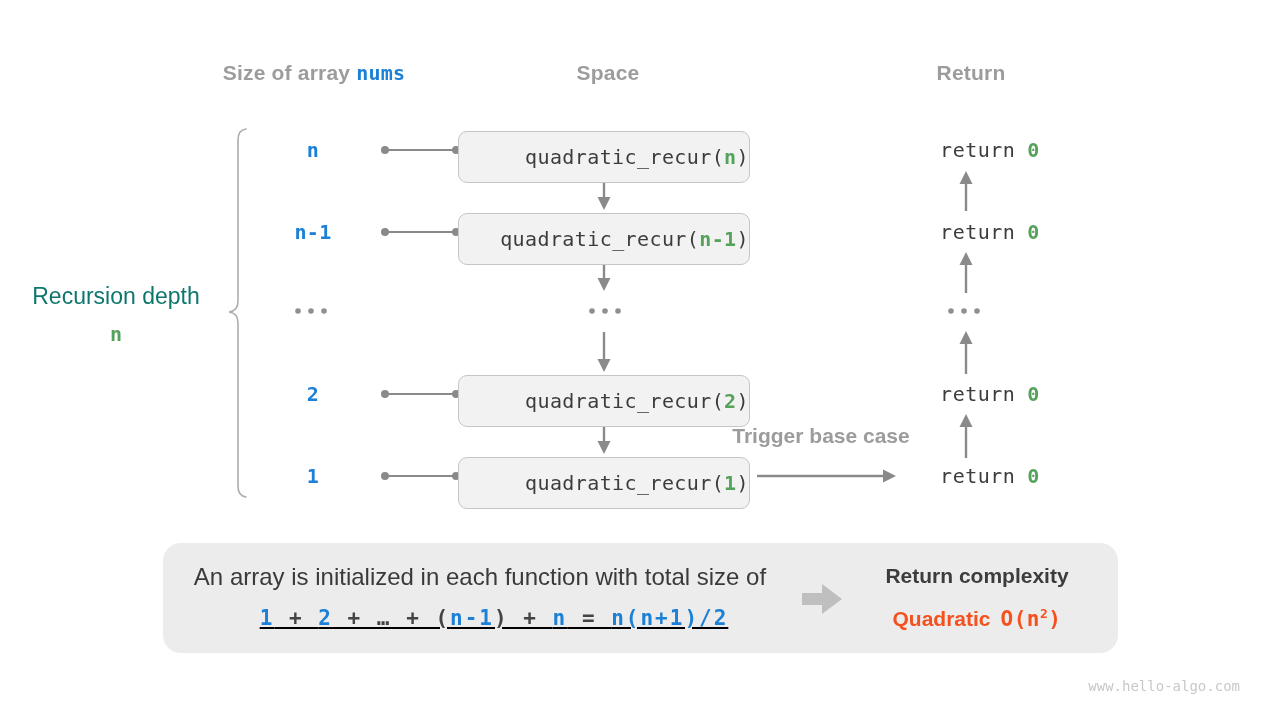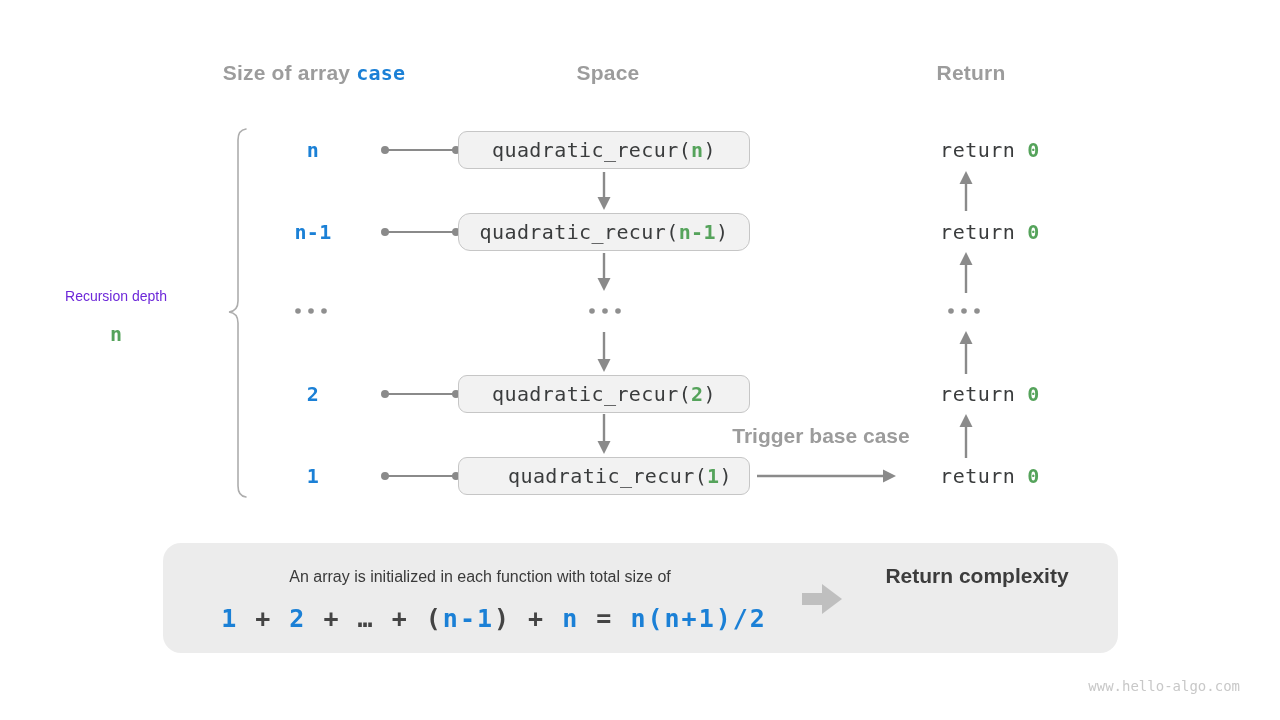--- a/index.html
+++ b/index.html
@@ -10,40 +10,40 @@
   }
   html,body{margin:0;padding:0;background:#fff;}
   .canvas{
     position:relative;width:1280px;height:720px;background:#ffffff;
     font-family:"Liberation Sans",sans-serif;overflow:hidden;
   }
   svg.overlay{position:absolute;left:0;top:0;width:1280px;height:720px;pointer-events:none;}
   .center{position:absolute;transform:translate(-50%,-50%);white-space:nowrap;}
   .hdr{font-size:21px;font-weight:700;color:var(--c-gray-heading);letter-spacing:.2px;}
   .hdr .code-blue{font-family:"DejaVu Sans Mono",monospace;color:var(--c-blue);font-size:20px;font-weight:700;}
-  .recursion-label{font-size:14px;color:#6d28d9;}
+  .recursion-label{font-size:23px;color:#0f766e;}
   .recursion-n{font-family:"DejaVu Sans Mono",monospace;font-size:20px;font-weight:700;color:var(--c-green);}
   .size-label{font-family:"DejaVu Sans Mono",monospace;font-size:20px;font-weight:700;color:var(--c-blue);letter-spacing:.3px;}
   .call-box{
-    position:absolute;left:458px;width:292px;height:38px;box-sizing:border-box;
+    position:absolute;left:458px;width:292px;height:52px;box-sizing:border-box;
     background:var(--c-box-bg);border:1px solid var(--c-box-border);border-radius:9px;
-    display:flex;align-items:center;justify-content:center;
+    display:flex;align-items:center;justify-content:flex-end;
   }
   .call-code{font-family:"DejaVu Sans Mono",monospace;font-size:20px;color:var(--c-code);letter-spacing:.4px;white-space:pre;}
   .call-code .param{color:var(--c-green);font-weight:700;}
   .ret{font-family:"DejaVu Sans Mono",monospace;font-size:20px;color:var(--c-code);letter-spacing:.5px;margin-left:24px;}
   .ret .kw{margin-right:12px;}
   .ret .val{color:var(--c-green);font-weight:700;}
   .trigger{font-size:21px;font-weight:700;color:var(--c-gray-heading);}
   .panel{
     position:absolute;left:163px;top:543px;width:955px;height:110px;
     background:var(--c-panel-bg);border-radius:18px;
   }
-  .summary-line{font-size:16px;color:var(--c-dark);text-align:right;}
-  .formula{font-family:"DejaVu Sans Mono",monospace;font-size:25px;font-weight:700;letter-spacing:2px;white-space:pre;}
+  .summary-line{font-size:24px;color:var(--c-dark);text-align:right;}
+  .formula{font-family:"DejaVu Sans Mono",monospace;font-size:21px;font-weight:700;letter-spacing:2px;white-space:pre;text-decoration:underline;}
   .formula .fb{color:var(--c-blue);}
   .formula .fd{color:#444444;}
   .space-title{font-size:21px;font-weight:700;color:#3c3c3c;}
   .space-value{font-size:21px;font-weight:700;color:var(--c-orange);}
   .space-value .omono{font-family:"DejaVu Sans Mono",monospace;letter-spacing:.5px;}
   .space-value sup{font-size:62%;}
   .space-value .word{margin-right:10px;}
   .big-arrow-shaft{position:absolute;left:802px;top:593px;width:22px;height:12px;background:var(--c-big-arrow);}
   .big-arrow-head{position:absolute;left:822px;top:584px;width:0;height:0;
     border-left:20px solid var(--c-big-arrow);border-top:15px solid transparent;border-bottom:15px solid transparent;}
@@ -112,36 +112,36 @@
           <circle cx="618" cy="311" r="2.8"></circle>
         </g>
       <g>
           <circle cx="951" cy="311" r="2.8"></circle>
           <circle cx="964" cy="311" r="2.8"></circle>
           <circle cx="977" cy="311" r="2.8"></circle>
         </g>
     </g>
   </svg>
 
-  <div class="center hdr" style="left:314px;top:73px;"><span>Size of array</span>&nbsp;<span class="code-blue">case</span></div>
+  <div class="center hdr" style="left:314px;top:73px;"><span>Size of array</span>&nbsp;<span class="code-blue">nums</span></div>
   <div class="center hdr" style="left:608px;top:73px;">Space</div>
   <div class="center hdr" style="left:971px;top:73px;">Return</div>
 
   <div class="center recursion-label" style="left:116px;top:296px;">Recursion depth</div>
   <div class="center recursion-n" style="left:116px;top:334px;">n</div>
 
   <div class="center size-label" style="left:313px;top:150px;">n</div>
   <div class="center size-label" style="left:313px;top:232px;">n-1</div>
   <div class="center size-label" style="left:313px;top:394px;">2</div>
   <div class="center size-label" style="left:313px;top:476px;">1</div>
 
   <div class="call-box" style="top:131px;">
     <span class="call-code"><span>quadratic_recur(</span><span class="param">n</span><span>)</span></span>
   </div>
-  <div class="call-box" style="top:213px;border-radius:12px;">
+  <div class="call-box" style="top:213px;">
     <span class="call-code"><span>quadratic_recur(</span><span class="param">n-1</span><span>)</span></span>
   </div>
   <div class="call-box" style="top:375px;">
     <span class="call-code"><span>quadratic_recur(</span><span class="param">2</span><span>)</span></span>
   </div>
   <div class="call-box" style="top:457px;padding-left:32px;">
     <span class="call-code"><span>quadratic_recur(</span><span class="param">1</span><span>)</span></span>
   </div>
 
   <div class="center ret" style="left:966px;top:150px;"><span class="kw">return</span><span class="val">0</span></div>
@@ -152,16 +152,17 @@
   <div class="center trigger" style="left:821px;top:436px;">Trigger base case</div>
 
   <div class="panel"></div>
   <div class="center summary-line" style="left:480px;top:577px;">An array is initialized in each function with total size of</div>
   <div class="center formula" style="left:494px;top:618px;"><span class="fb">1</span><span class="fd"> + </span><span class="fb">2</span><span class="fd"> + … + (</span><span class="fb">n-1</span><span class="fd">) + </span><span class="fb">n</span><span class="fd"> = </span><span class="fb">n(n+1)/2</span></div>
 
   <div class="big-arrow-shaft"></div>
   <div class="big-arrow-head"></div>
 
   <div class="center space-title" style="left:977px;top:576px;">Return complexity</div>
+  <div class="center space-value" style="left:977px;top:618px;"><span class="word">Quadratic</span><span class="omono"><span>O(n</span><sup>2</sup><span>)</span></span></div>
 
   <div class="watermark">www.hello-algo.com</div>
 
 </div>
 
 </body></html>

